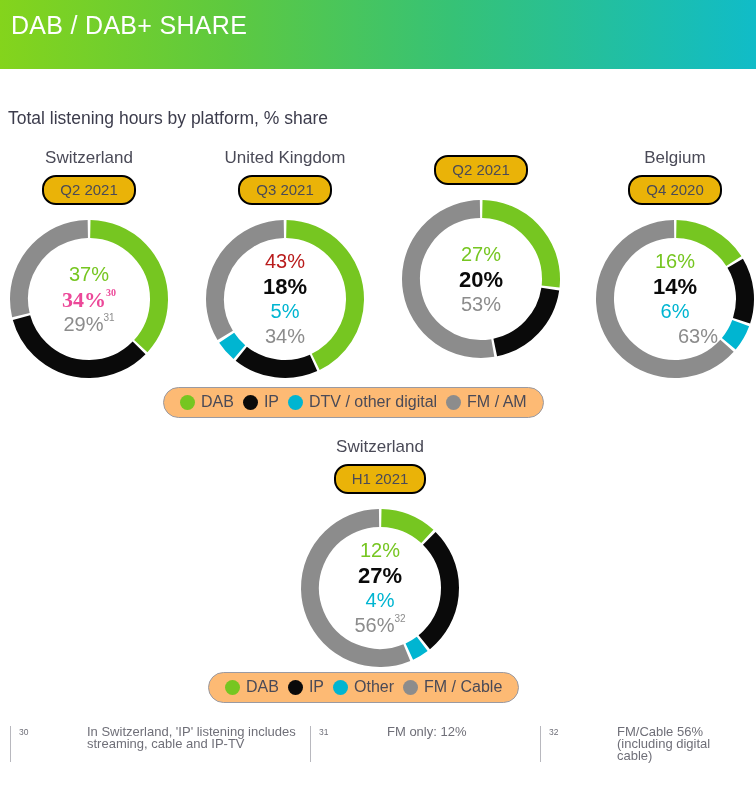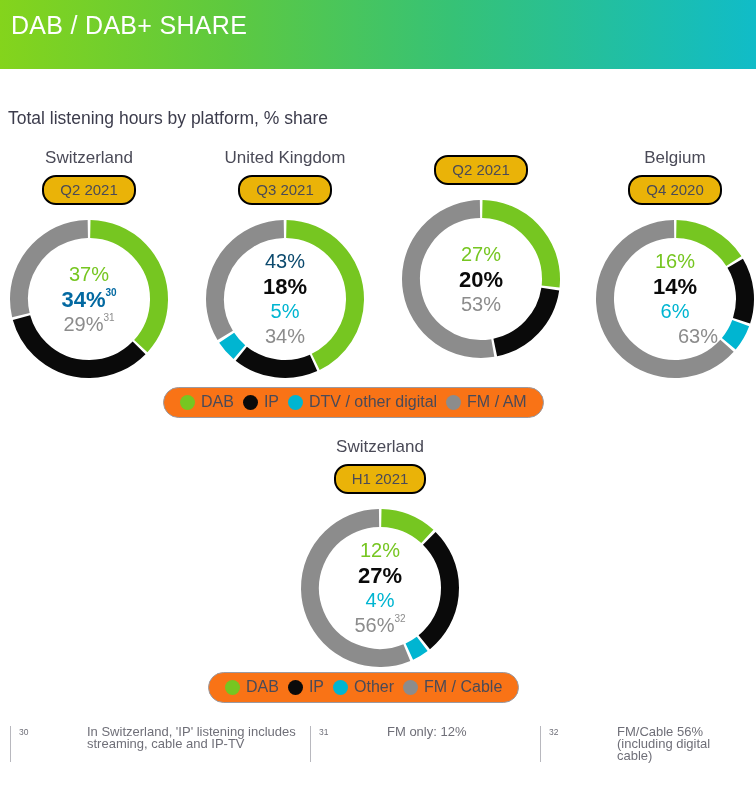--- a/index.html
+++ b/index.html
@@ -110,21 +110,21 @@
     line-height: 0;
     position: relative;
     top: -2px;
   }
 
   
   .legend {
     position: absolute;
     border: 1px solid #9a9aa2;
     border-radius: 16px;
-    background: #f97316;
+    background: #fdba74;
     padding: 5px 16px 6px 16px;
     display: flex;
     align-items: center;
     gap: 9px;
     white-space: nowrap;
   }
   .legend-item {
     display: flex;
     align-items: center;
     gap: 6px;
@@ -188,37 +188,37 @@
     <div class="country-name">Switzerland</div>
     <div><div class="period-pill">Q2 2021</div></div>
     <div class="donut-wrap">
       <svg viewBox="0 0 160 160" xmlns="http://www.w3.org/2000/svg">
         <circle cx="80" cy="80" r="70" fill="none" stroke="#76c621" stroke-width="18" stroke-dasharray="160.05 279.78" transform="rotate(-88.90 80 80)"></circle>
         <circle cx="80" cy="80" r="70" fill="none" stroke="#0a0a0a" stroke-width="18" stroke-dasharray="146.85 292.97" transform="rotate(44.30 80 80)"></circle>
         <circle cx="80" cy="80" r="70" fill="none" stroke="#8c8c8c" stroke-width="18" stroke-dasharray="124.86 314.96" transform="rotate(166.70 80 80)"></circle>
       </svg>
       <div class="donut-labels">
         <div class="val" style="color: rgb(118, 198, 33);"><span>37%</span></div>
-        <div class="val big" style="color: #0369a1;"><span>34%</span><sup>30</sup></div>
+        <div class="val big" style="color: #ec4899; font-family: Liberation Serif, serif;"><span>34%</span><sup>30</sup></div>
         <div class="val" style="color: rgb(140, 140, 140);"><span>29%</span><sup>31</sup></div>
       </div>
     </div>
   </div>
 <div class="chart-card" id="chart-card-1" style="left:190px; top:148px;">
     <div class="country-name">United Kingdom</div>
     <div><div class="period-pill">Q3 2021</div></div>
     <div class="donut-wrap">
       <svg viewBox="0 0 160 160" xmlns="http://www.w3.org/2000/svg">
         <circle cx="80" cy="80" r="70" fill="none" stroke="#76c621" stroke-width="18" stroke-dasharray="186.44 253.39" transform="rotate(-88.90 80 80)"></circle>
         <circle cx="80" cy="80" r="70" fill="none" stroke="#0a0a0a" stroke-width="18" stroke-dasharray="76.48 363.34" transform="rotate(65.90 80 80)"></circle>
         <circle cx="80" cy="80" r="70" fill="none" stroke="#00b5d1" stroke-width="18" stroke-dasharray="19.30 420.52" transform="rotate(130.70 80 80)"></circle>
         <circle cx="80" cy="80" r="70" fill="none" stroke="#8c8c8c" stroke-width="18" stroke-dasharray="146.85 292.97" transform="rotate(148.70 80 80)"></circle>
       </svg>
       <div class="donut-labels">
-        <div class="val" style="color: #0c4a6e;"><span>43%</span></div>
+        <div class="val" style="color: #b91c1c;"><span>43%</span></div>
         <div class="val big" style="color: rgb(10, 10, 10);"><span>18%</span></div>
         <div class="val" style="color: rgb(0, 181, 209);"><span>5%</span></div>
         <div class="val" style="color: rgb(140, 140, 140);"><span>34%</span></div>
       </div>
     </div>
   </div>
 <div class="chart-card" id="chart-card-2" style="left:386px; top:148px;">
     <div><div class="period-pill">Q2 2021</div></div>
     <div class="donut-wrap">
       <svg viewBox="0 0 160 160" xmlns="http://www.w3.org/2000/svg">

